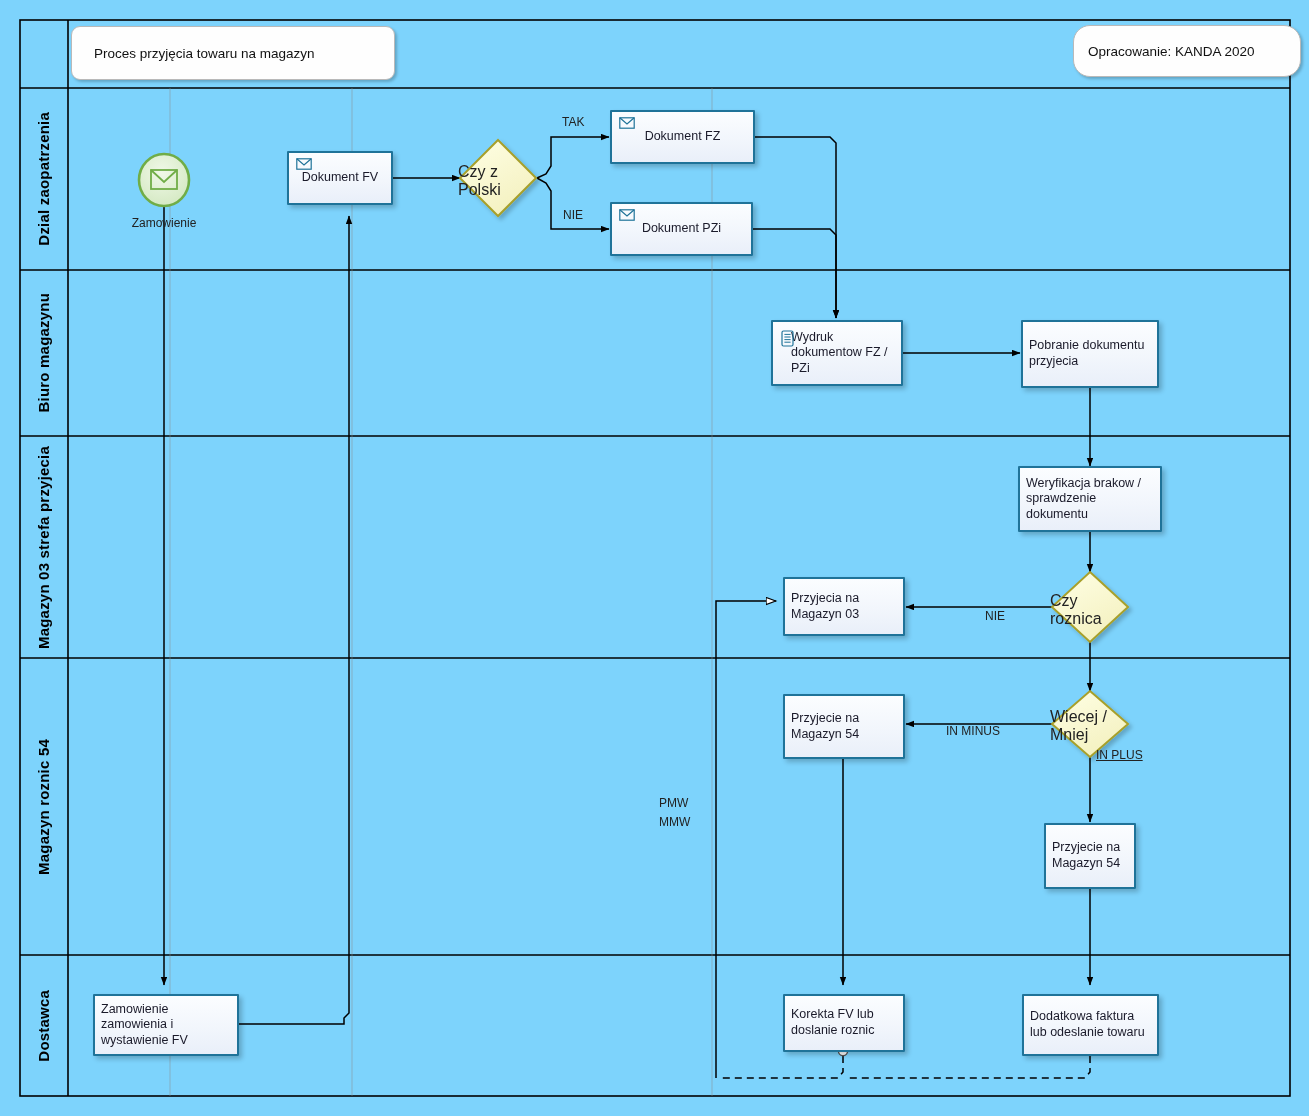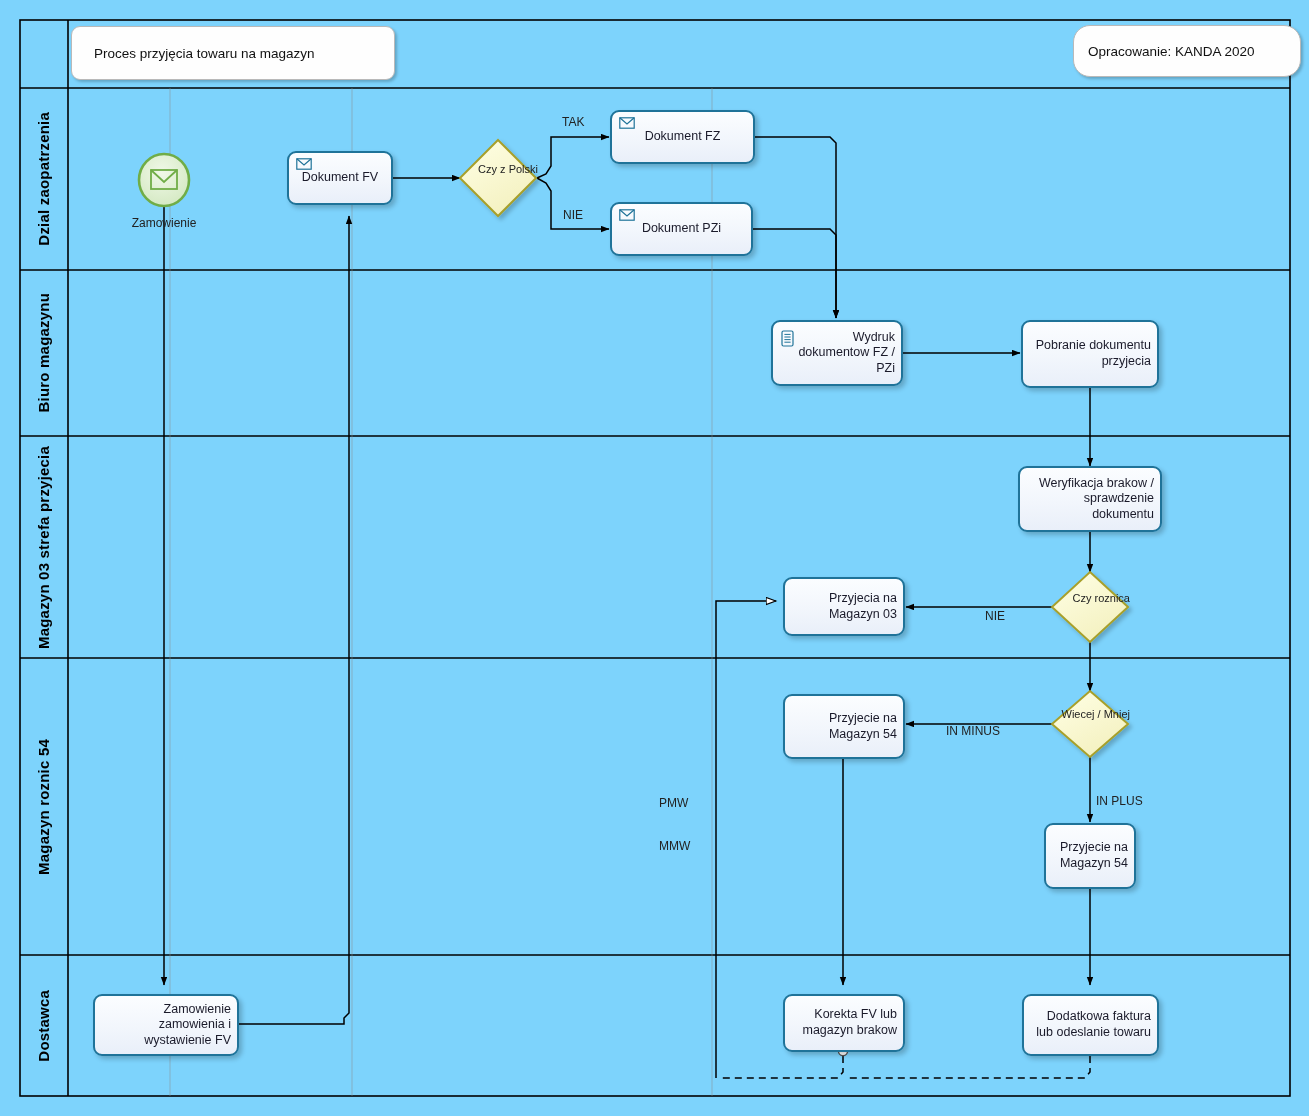--- a/index.html
+++ b/index.html
@@ -12,32 +12,32 @@
     text-align:center;line-height:1.15;letter-spacing:0.2px;
   }
   .lane-label-wrap{position:absolute;display:flex;align-items:center;justify-content:center;}
   .titlebox{
     position:absolute;border:1px solid #b9b9b9;border-radius:9px;background:#fefefe;
     box-shadow:2px 2px 3px rgba(0,0,0,0.22);
     display:flex;align-items:center;font-size:13.5px;color:#111;
   }
   .task{
     position:absolute;box-sizing:border-box;
-    border:2.2px solid #1f7399;border-radius:9px;
+    border:2.2px solid #1f7399;border-radius:1px;
     background:linear-gradient(to bottom,#fbfdff 0%,#f2f6fc 55%,#e9eff9 100%);
     box-shadow:3px 3px 5px rgba(0,0,0,0.22);
     display:flex;align-items:center;justify-content:center;
-    text-align:right;font-size:12.5px;color:#1a1a2a;line-height:1.25;
+    text-align:left;font-size:12.5px;color:#1a1a2a;line-height:1.25;
   }
   .task span{display:block;padding:0 6px;}
   .msgicon{position:absolute;left:7px;top:5px;width:16px;height:12px;}
   .scripticon{position:absolute;left:8px;top:8px;width:13px;height:17px;}
   .evt-label{position:absolute;font-size:12px;color:#222;text-align:center;width:120px;}
   .flowlabel{position:absolute;font-size:12px;color:#222;white-space:pre;}
-  .gw-label{position:absolute;font-size:11px;color:#222;text-align:right;width:80px;line-height:1.15;}
+  .gw-label{position:absolute;font-size:16px;color:#222;text-align:left;width:80px;line-height:1.15;}
 </style>
 </head>
 <body>
 
 <div id="canvas">
 
   <svg viewBox="0 0 1309 1116">
     <defs>
       <marker id="arrow" markerWidth="9" markerHeight="9" refX="8" refY="3.2" orient="auto" markerUnits="userSpaceOnUse">
         <path d="M0,0 L8.5,3.2 L0,6.4 z" fill="#000"></path>
@@ -224,32 +224,32 @@
 
   <div class="task" style="left:1044px;top:823px;width:92px;height:66px;">
     <span>Przyjecie na Magazyn 54</span>
   </div>
 
   <div class="task" style="left:93px;top:994px;width:146px;height:62px;">
     <span>Zamowienie zamowienia i wystawienie FV</span>
   </div>
 
   <div class="task" style="left:783px;top:994px;width:122px;height:58px;">
-    <span>Korekta FV lub magazyn brakow</span>
+    <span>Korekta FV lub doslanie roznic</span>
   </div>
 
   <div class="task" style="left:1022px;top:994px;width:137px;height:62px;">
     <span>Dodatkowa faktura lub odeslanie towaru</span>
   </div>
 
   <div class="gw-label" style="left:458px;top:163px;">Czy z Polski</div>
   <div class="gw-label" style="left:1050px;top:592px;">Czy roznica</div>
   <div class="gw-label" style="left:1050px;top:708px;">Wiecej / Mniej</div>
 
   <div class="flowlabel" style="left:562px;top:115px;">TAK</div>
   <div class="flowlabel" style="left:563px;top:208px;">NIE</div>
   <div class="flowlabel" style="left:985px;top:609px;">NIE</div>
   <div class="flowlabel" style="left:946px;top:724px;">IN MINUS</div>
-  <div class="flowlabel" style="left:1096px;top:794px;">IN PLUS</div>
+  <div class="flowlabel" style="left:1096px;top:748px;text-decoration:underline;">IN PLUS</div>
   <div class="flowlabel" style="left:659px;top:796px;">PMW</div>
-  <div class="flowlabel" style="left:659px;top:815px;margin-top:24px;">MMW</div>
+  <div class="flowlabel" style="left:659px;top:815px;">MMW</div>
 
 </div>
 
 </body></html>

